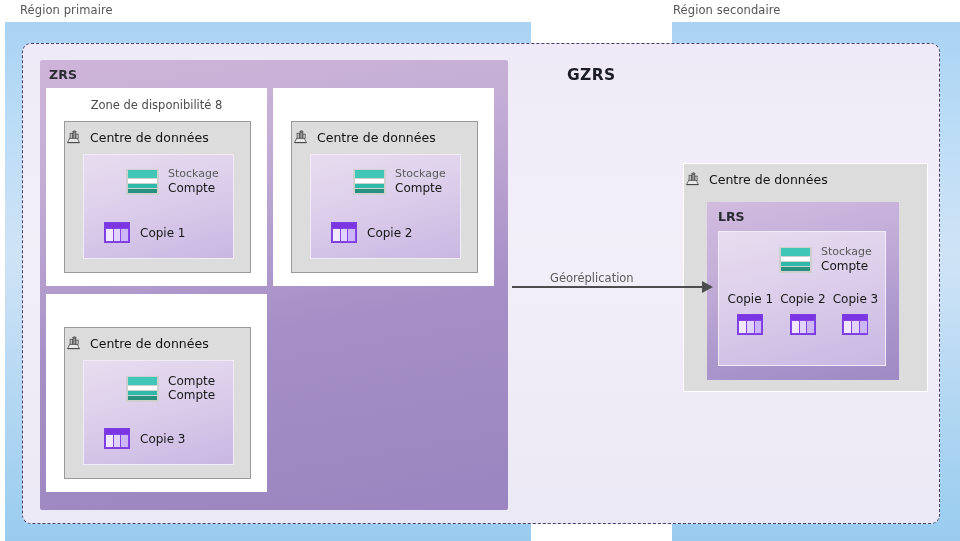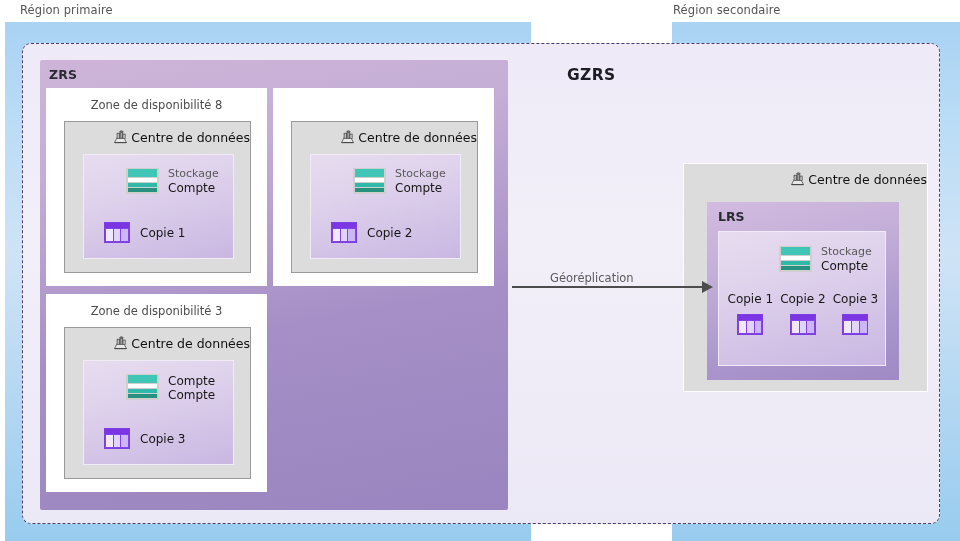--- a/index.html
+++ b/index.html
@@ -71,36 +71,36 @@
 
   
   .dc-box {
     position:absolute;
     background:#dcdcdc;
     border:1px solid #9a9a9a;
   }
   .dc-head {
     position:absolute;
     top:7px; left:0; width:100%;
-    display:flex; align-items:center; justify-content:flex-end;
-    gap:2px;
+    display:flex; align-items:center; justify-content:flex-start;
+    gap:8px;
   }
   .dc-head .label { font-size:12.5px; color:#111; white-space:nowrap; }
 
   
   .dc-icon { width:17px; height:17px; flex:0 0 17px; position:relative; }
 
   
   .st-box {
     position:absolute;
     background:linear-gradient(165deg,#e7dcef 0%, #dfd2ec 35%, #c9b7e2 100%);
     border:1px solid #f1eaf7;
   }
 
-  .acct-row { position:absolute; display:flex; align-items:flex-start; gap:9px;padding-left:26px; }
+  .acct-row { position:absolute; display:flex; align-items:flex-end; gap:9px;padding-left:26px; }
   .acct-text { display:flex; flex-direction:column; line-height:1.18; }
   .acct-text .l1 { font-size:11px; color:#5a5a5a; }
   .acct-text .l2 { font-size:12px; color:#171717; }
   .acct-text .l1.dark { color:#171717; font-size:12px; }
 
   .copy-row { position:absolute; display:flex; align-items:center; gap:10px; }
   .copy-row .label { font-size:12px; color:#171717; white-space:nowrap; }
 
   
   .storage-icon {
@@ -264,21 +264,20 @@
                 <span></span>
               </span>
           </span>
           <span class="label">Copie 2</span>
         </div>
       </div>
     </div>
   </div>
 
   <div class="az-box" style="left:46px; top:294px; width:221px; height:198px;">
-    <div class="az-title">Zone de disponibilité 3</div>
 
     <div class="dc-box" style="left:17px; top:32px; width:187px; height:152px;">
       <div class="dc-head">
         <span class="dc-icon">
           <svg viewBox="0 0 20 20" width="17" height="17">
             <path d="M3 16 L6 10 L14 10 L17 16 Z" fill="#e8e8e8" stroke="#4a4a4a" stroke-width="0.9"></path>
             <rect x="6" y="5" width="3" height="6" fill="#bdbdbd" stroke="#4a4a4a" stroke-width="0.9"></rect>
             <rect x="9.5" y="3" width="3.2" height="8" fill="#9e9e9e" stroke="#4a4a4a" stroke-width="0.9"></rect>
             <rect x="12.9" y="6" width="2.6" height="5" fill="#d0d0d0" stroke="#4a4a4a" stroke-width="0.9"></rect>
             <ellipse cx="11.1" cy="3" rx="1.6" ry="1" fill="#7d7d7d" stroke="#4a4a4a" stroke-width="0.8"></ellipse>

